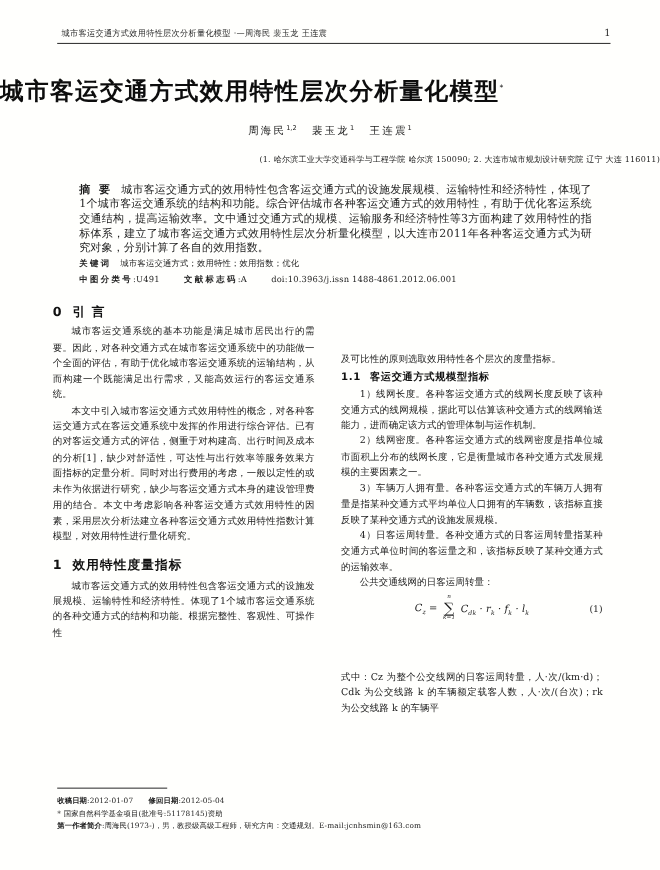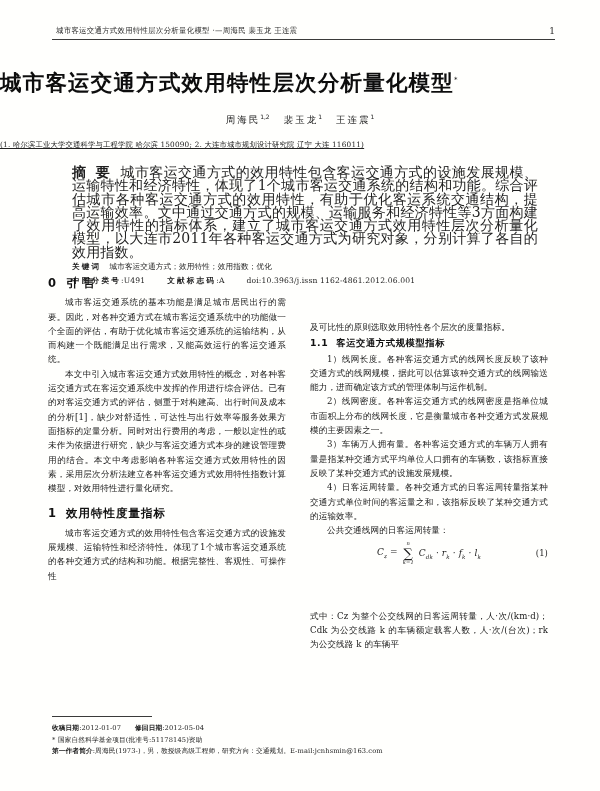--- a/index.html
+++ b/index.html
@@ -85,36 +85,35 @@
     color: #1a1a1a;
     font-family: "DejaVu Sans", "Liberation Sans", sans-serif;
   }
   .authors .sep { display: inline-block; width: 14px; }
   .authors sup { font-size: 6px; letter-spacing: 0; }
   .affil {
     position: absolute;
     left: 0;
     right: 0;
     top: 140px;
-    text-align: left;
+    text-align: right;
     font-size: 7.3px;
     letter-spacing: .2px;
     color: #222;
-    text-decoration: underline;
   }
 
   
   .abstract-block {
     position: absolute;
     left: 72px;
     right: 62px;
     top: 166px;
   }
   .abs-line {
-    font-size: 14px;
+    font-size: 10px;
     line-height: 13.3px;
     text-align: justify;
     text-align-last: left;
     letter-spacing: .15px;
     color: #1e1e1e;
   }
   .lbl {
     font-weight: bold;
     letter-spacing: 2.2px;
     font-family: "DejaVu Sans", "Liberation Sans", sans-serif;
@@ -247,21 +246,21 @@
 <div class="affil">(1. 哈尔滨工业大学交通科学与工程学院  哈尔滨  150090; 2. 大连市城市规划设计研究院  辽宁  大连  116011)</div>
 
 <div class="abstract-block">
   <div class="abs-line">
     <span class="lbl">摘  要</span><span class="lbl-gap"></span><span>城市客运交通方式的效用特性包含客运交通方式的设施发展规模、运输特性和经济特性，体现了1个城市客运交通系统的结构和功能。综合评估城市各种客运交通方式的效用特性，有助于优化客运系统交通结构，提高运输效率。文中通过交通方式的规模、运输服务和经济特性等3方面构建了效用特性的指标体系，建立了城市客运交通方式效用特性层次分析量化模型，以大连市2011年各种客运交通方式为研究对象，分别计算了各自的效用指数。</span>
   </div>
   <div class="meta-line" style="margin-top:1px;">
     <span class="lbl">关键词</span><span class="lbl-gap"></span><span>城市客运交通方式；效用特性；效用指数；优化</span>
   </div>
   <div class="meta-line">
-    <span class="lbl">中图分类号</span><span>:</span><span>U491</span><span class="gap-lg"></span><span class="lbl">文献标志码</span><span>:</span><span>A</span><span class="gap-lg"></span><span>doi</span><span>:</span><span>10.3963/j.issn 1162-4861.2012.06.001</span>
+    <span class="lbl">中图分类号</span><span>:</span><span>U491</span><span class="gap-lg"></span><span class="lbl">文献标志码</span><span>:</span><span>A</span><span class="gap-lg"></span><span>doi</span><span>:</span><span>10.3963/j.issn 1488-4861.2012.06.001</span>
   </div>
 </div>
 
 <div class="col col-left">
   <div class="sec-h">
     <span class="num">0</span><span>引  言</span>
   </div>
   <p class="para">城市客运交通系统的基本功能是满足城市居民出行的需要。因此，对各种交通方式在城市客运交通系统中的功能做一个全面的评估，有助于优化城市客运交通系统的运输结构，从而构建一个既能满足出行需求，又能高效运行的客运交通系统。</p>
   <p class="para sp-mid">本文中引入城市客运交通方式效用特性的概念，对各种客运交通方式在客运交通系统中发挥的作用进行综合评估。已有的对客运交通方式的评估，侧重于对构建高、出行时间及成本的分析[1]，缺少对舒适性，可达性与出行效率等服务效果方面指标的定量分析。同时对出行费用的考虑，一般以定性的或未作为依据进行研究，缺少与客运交通方式本身的建设管理费用的结合。本文中考虑影响各种客运交通方式效用特性的因素，采用层次分析法建立各种客运交通方式效用特性指数计算模型，对效用特性进行量化研究。</p>
 

